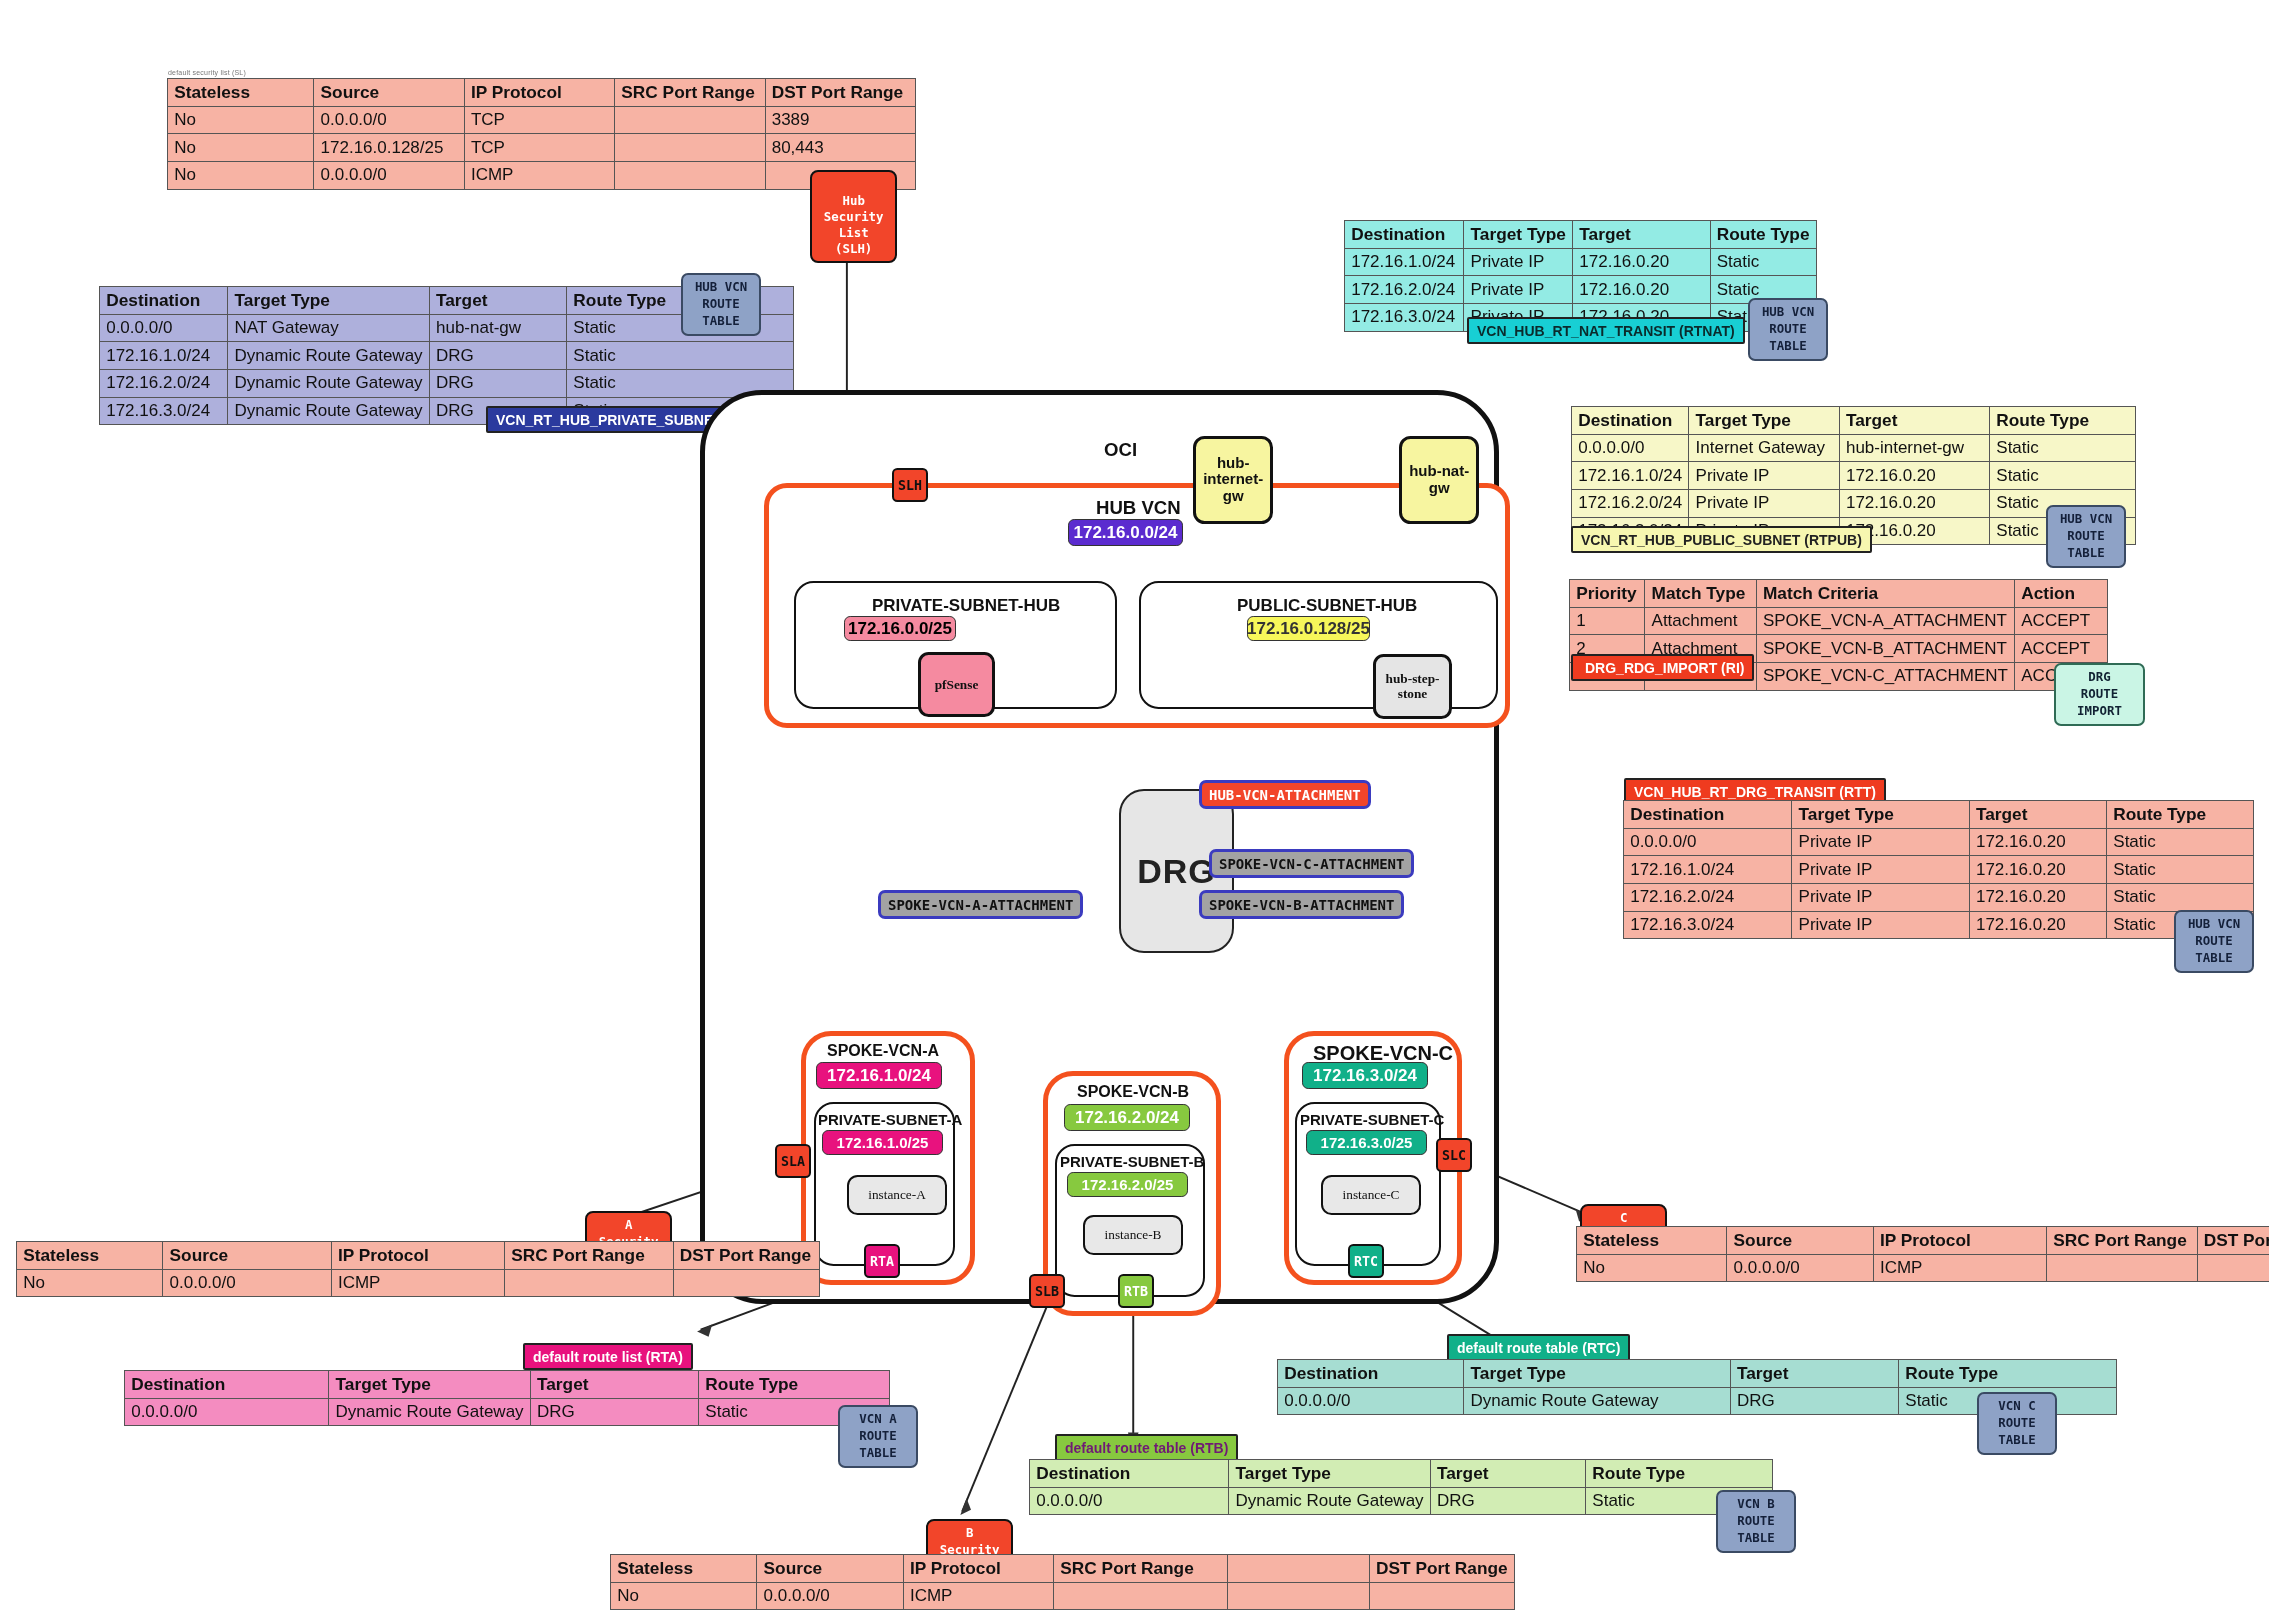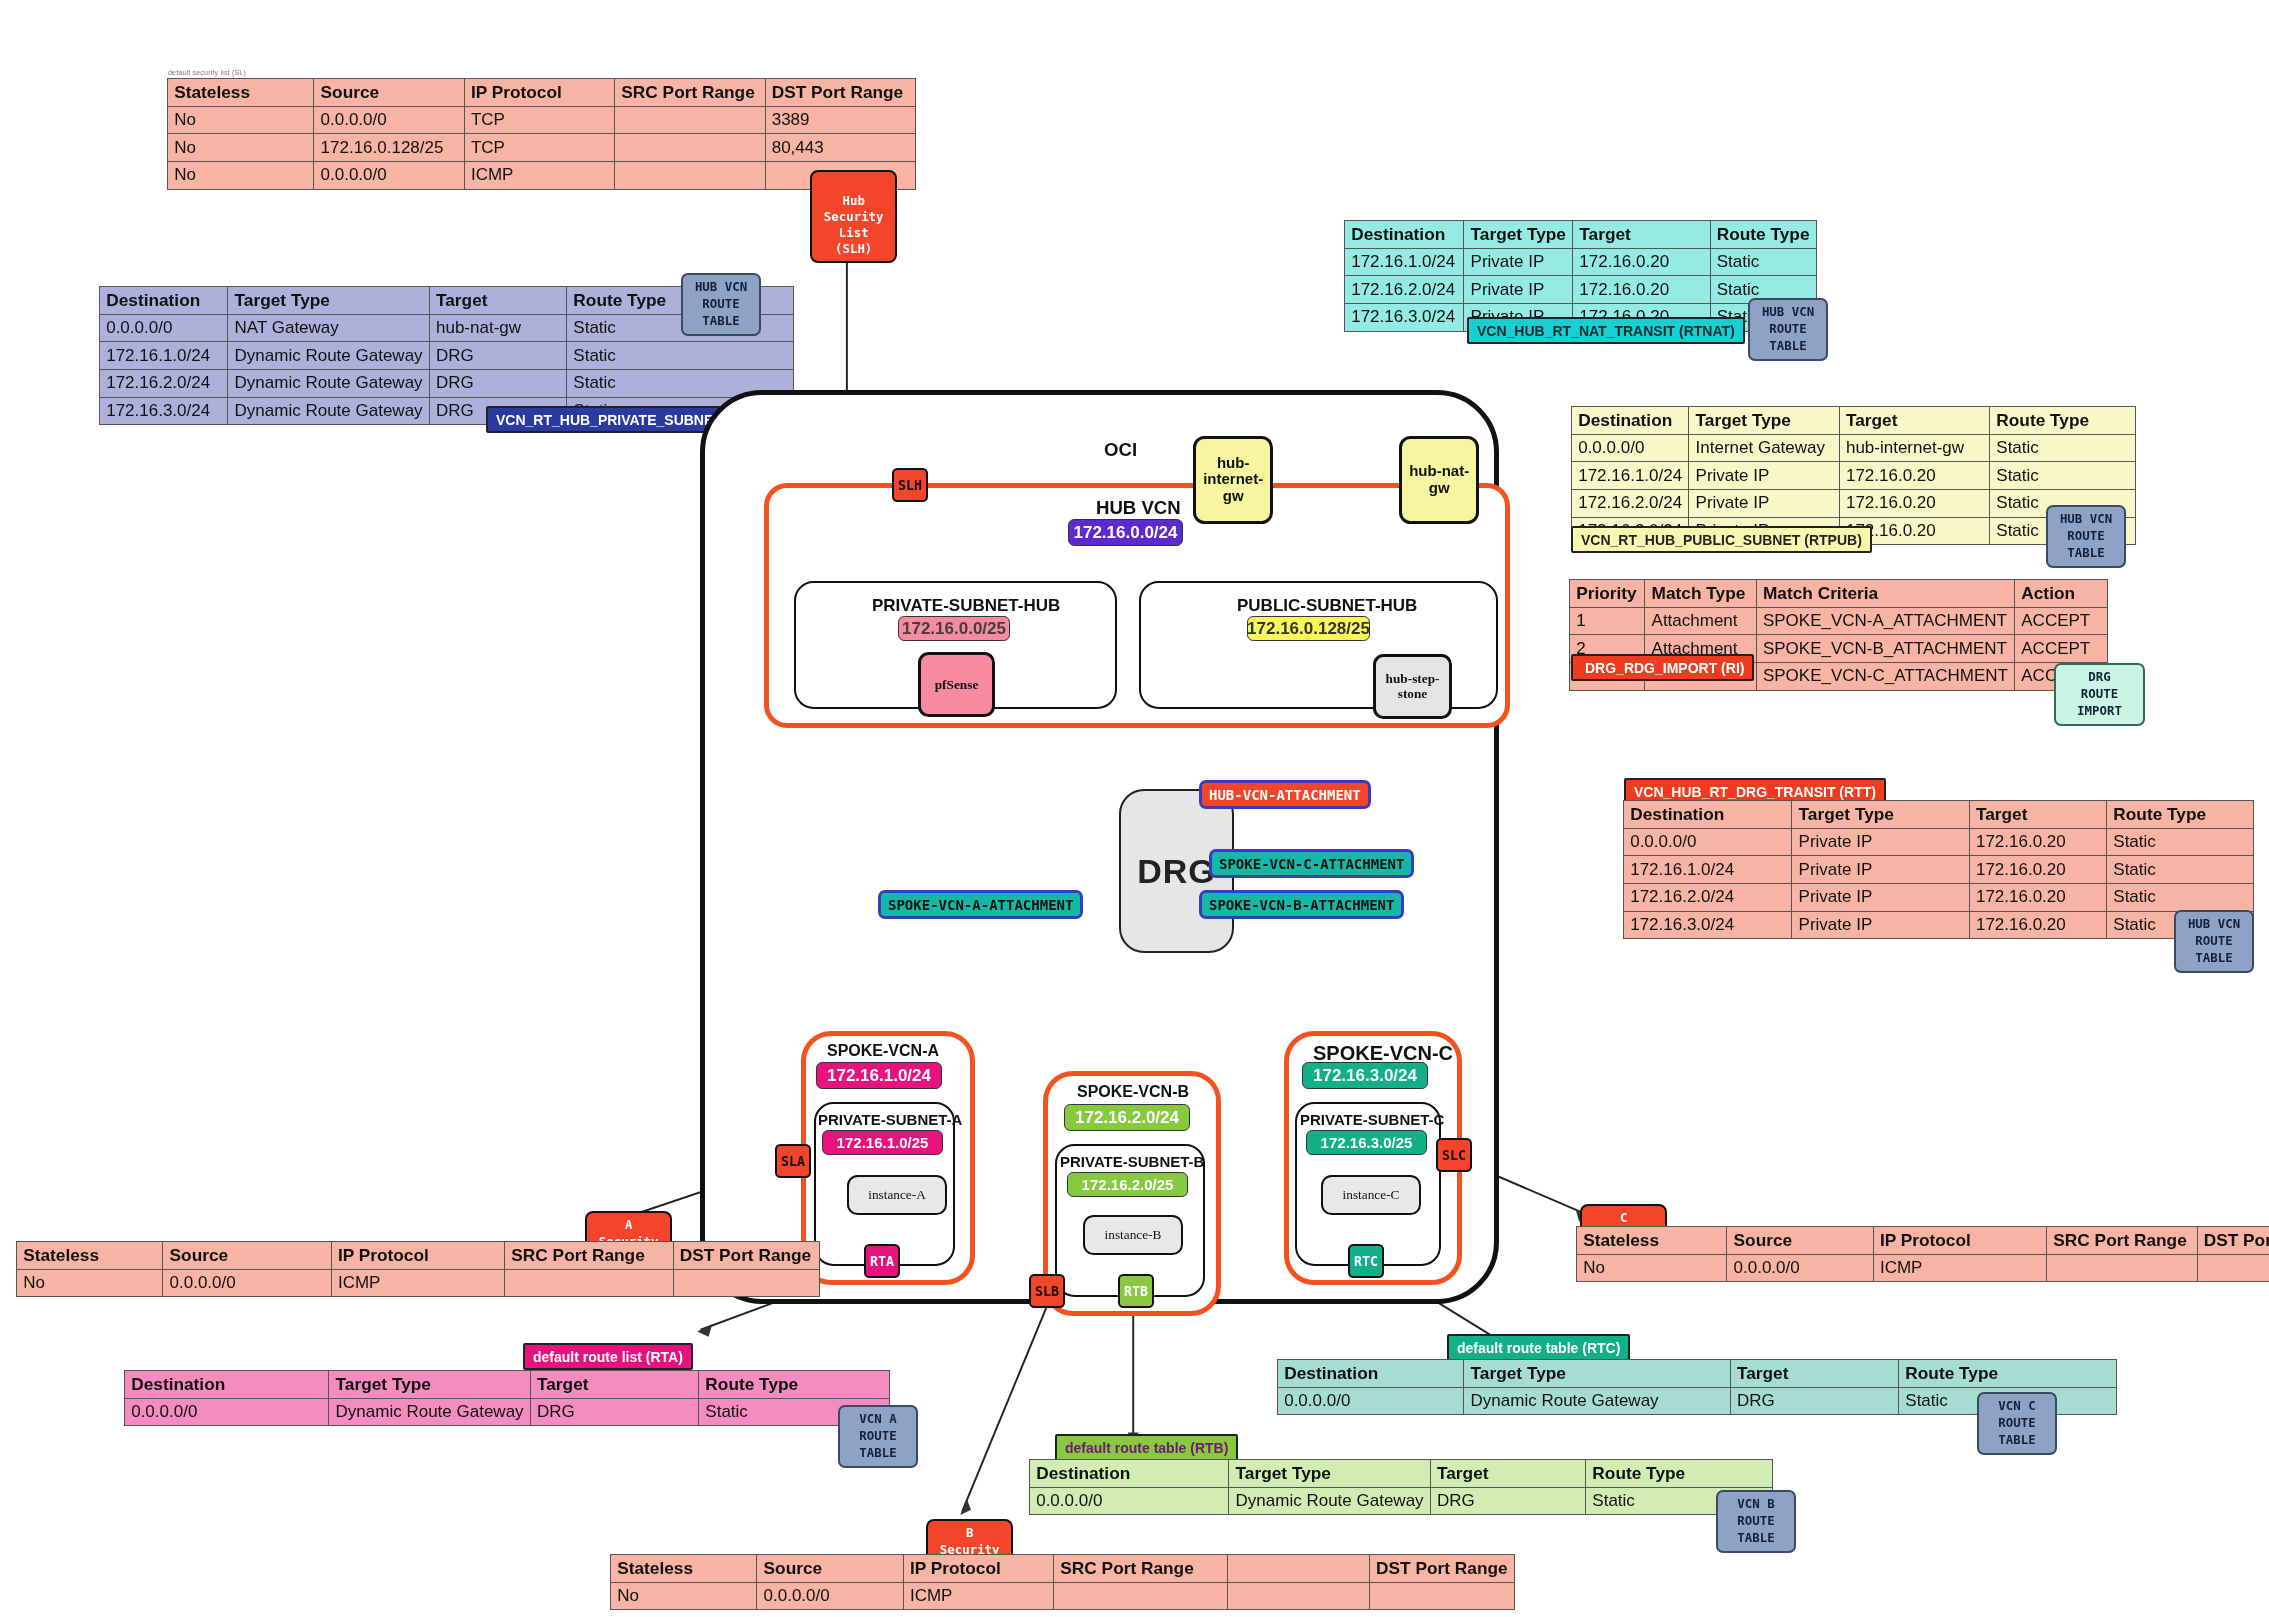--- a/index.html
+++ b/index.html
@@ -71,21 +71,21 @@
   .title-txt{position:absolute;font-weight:bold;white-space:nowrap;}
 
   .cidr{position:absolute;border:1.8px solid #333;border-radius:6.2px;
         display:flex;align-items:center;justify-content:center;
         font-size:17px;font-weight:bold;color:#fff;white-space:nowrap;}
 
   .attach{position:absolute;border:3.5px solid #3b3bbf;border-radius:7px;
           font-family:"DejaVu Sans Mono",monospace;font-size:14px;font-weight:bold;
           padding:3.5px 7px;white-space:nowrap;line-height:1.15;}
   .att-red{background:#f2452a;color:#fff;}
-  .att-yellow{background:#14b8a6;color:#111;}
+  .att-yellow{background:#a3a3a3;color:#111;}
 
   .gwnode{position:absolute;border:3.1px solid #111;border-radius:11.5px;background:#f7f5a0;
           display:flex;align-items:center;justify-content:center;text-align:center;
           font-size:15px;font-weight:bold;line-height:1.12;padding:1.8px 2.7px;}
 
   .sqbadge{position:absolute;border:2.2px solid #111;border-radius:5.3px;
            display:flex;align-items:center;justify-content:center;
            font-family:"DejaVu Sans Mono",monospace;font-size:13.3px;font-weight:bold;}
   .b-red{background:#f2452a;color:#111;}
   .b-pink{background:#e8127e;color:#fff;}
@@ -380,21 +380,21 @@
 <div class="title-txt" style="left:1096px;top:497px;font-size:18.6px;">HUB VCN</div>
 <div class="cidr" style="left:1068px;top:519px;width:113px;height:25px;background:#5b2bcf;">172.16.0.0/24</div>
 
 <div class="sqbadge b-red" style="left:892px;top:468px;width:32px;height:30px;">SLH</div>
 
 <div class="gwnode" style="left:1193px;top:436px;width:69px;height:78px;">hub-internet-gw</div>
 <div class="gwnode" style="left:1399px;top:436px;width:69px;height:78px;">hub-nat-gw</div>
 
 <div class="subnet" style="left:794px;top:581px;width:319px;height:124px;"></div>
 <div class="title-txt" style="left:872px;top:596px;font-size:17px;">PRIVATE-SUBNET-HUB</div>
-<div class="cidr" style="left:898px;top:616px;width:110px;height:23px;background:#f58aa0;color:#404040;">172.16.0.0/25</div>
+<div class="cidr" style="left:844px;top:616px;width:110px;height:23px;background:#f58aa0;color:#000000;">172.16.0.0/25</div>
 <div class="nodebox n-pink" style="left:918px;top:652px;width:64px;height:55px;font-size:13.3px;">pfSense</div>
 
 <div class="subnet" style="left:1139px;top:581px;width:355px;height:124px;"></div>
 <div class="title-txt" style="left:1237px;top:596px;font-size:17px;">PUBLIC-SUBNET-HUB</div>
 <div class="cidr" style="left:1247px;top:616px;width:121px;height:23px;background:#f7f75a;color:#333;">172.16.0.128/25</div>
 <div class="nodebox n-yellow" style="left:1373px;top:654px;width:66px;height:55px;font-size:13.3px;">hub-step-stone</div>
 
 <div class="drg" style="left:1119px;top:789px;width:111px;height:160px;">DRG</div>
 
 <div class="attach att-red" style="left:1199px;top:780px;">HUB-VCN-ATTACHMENT</div>

